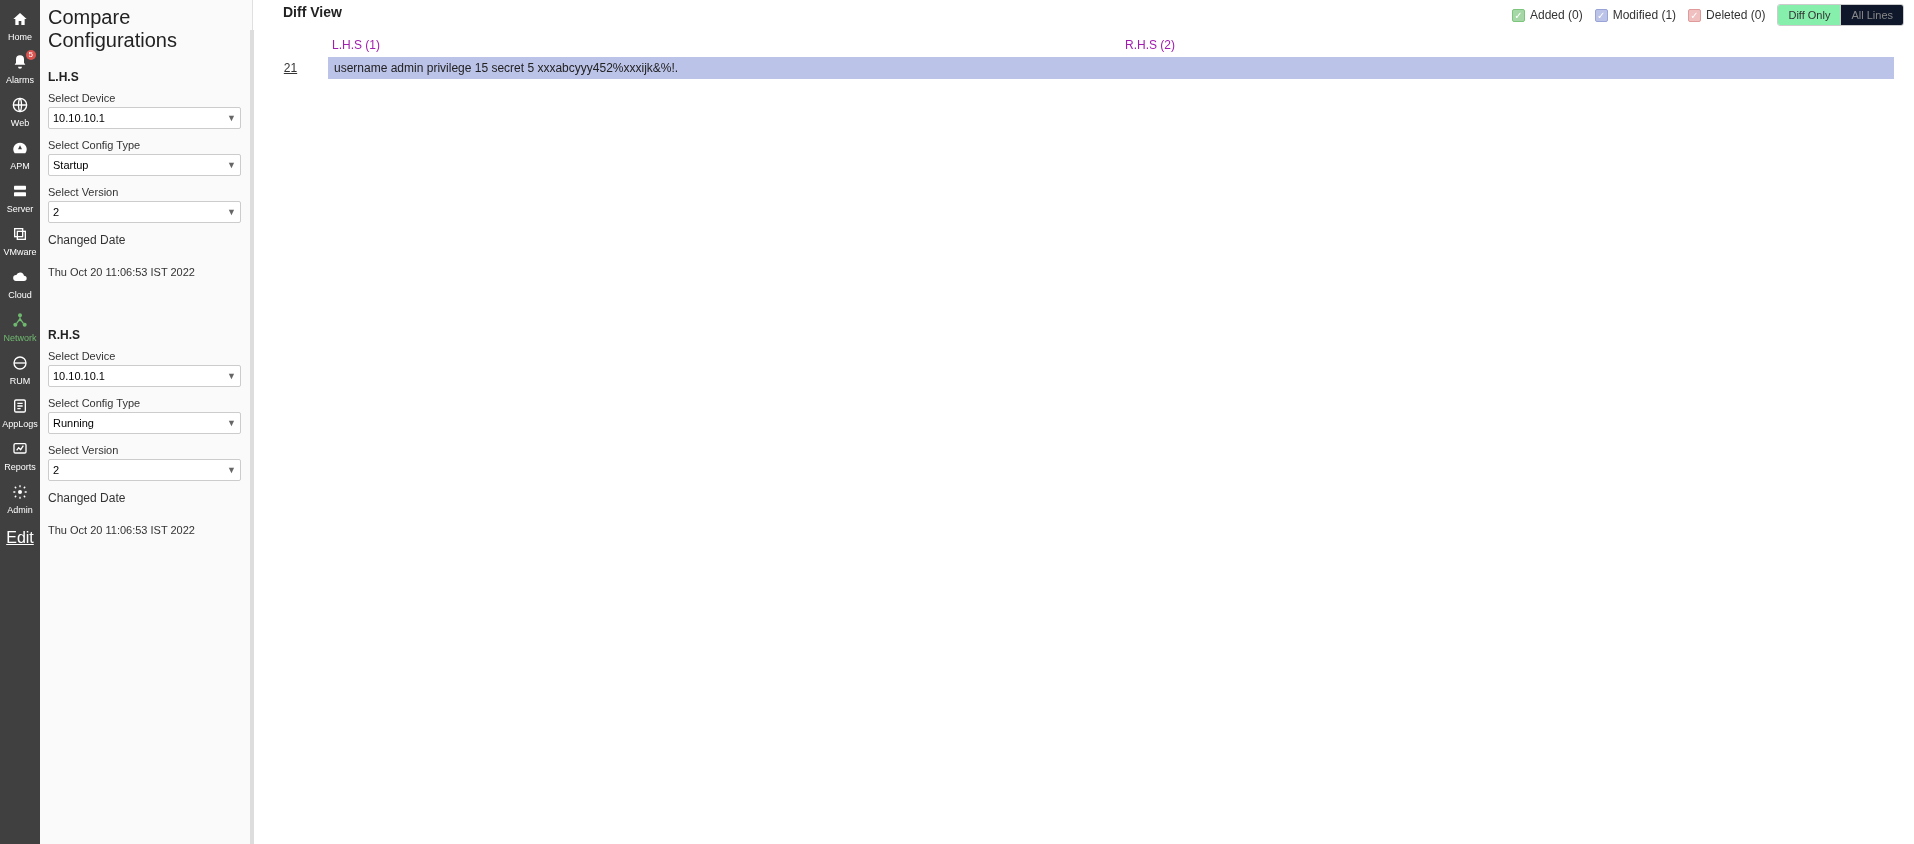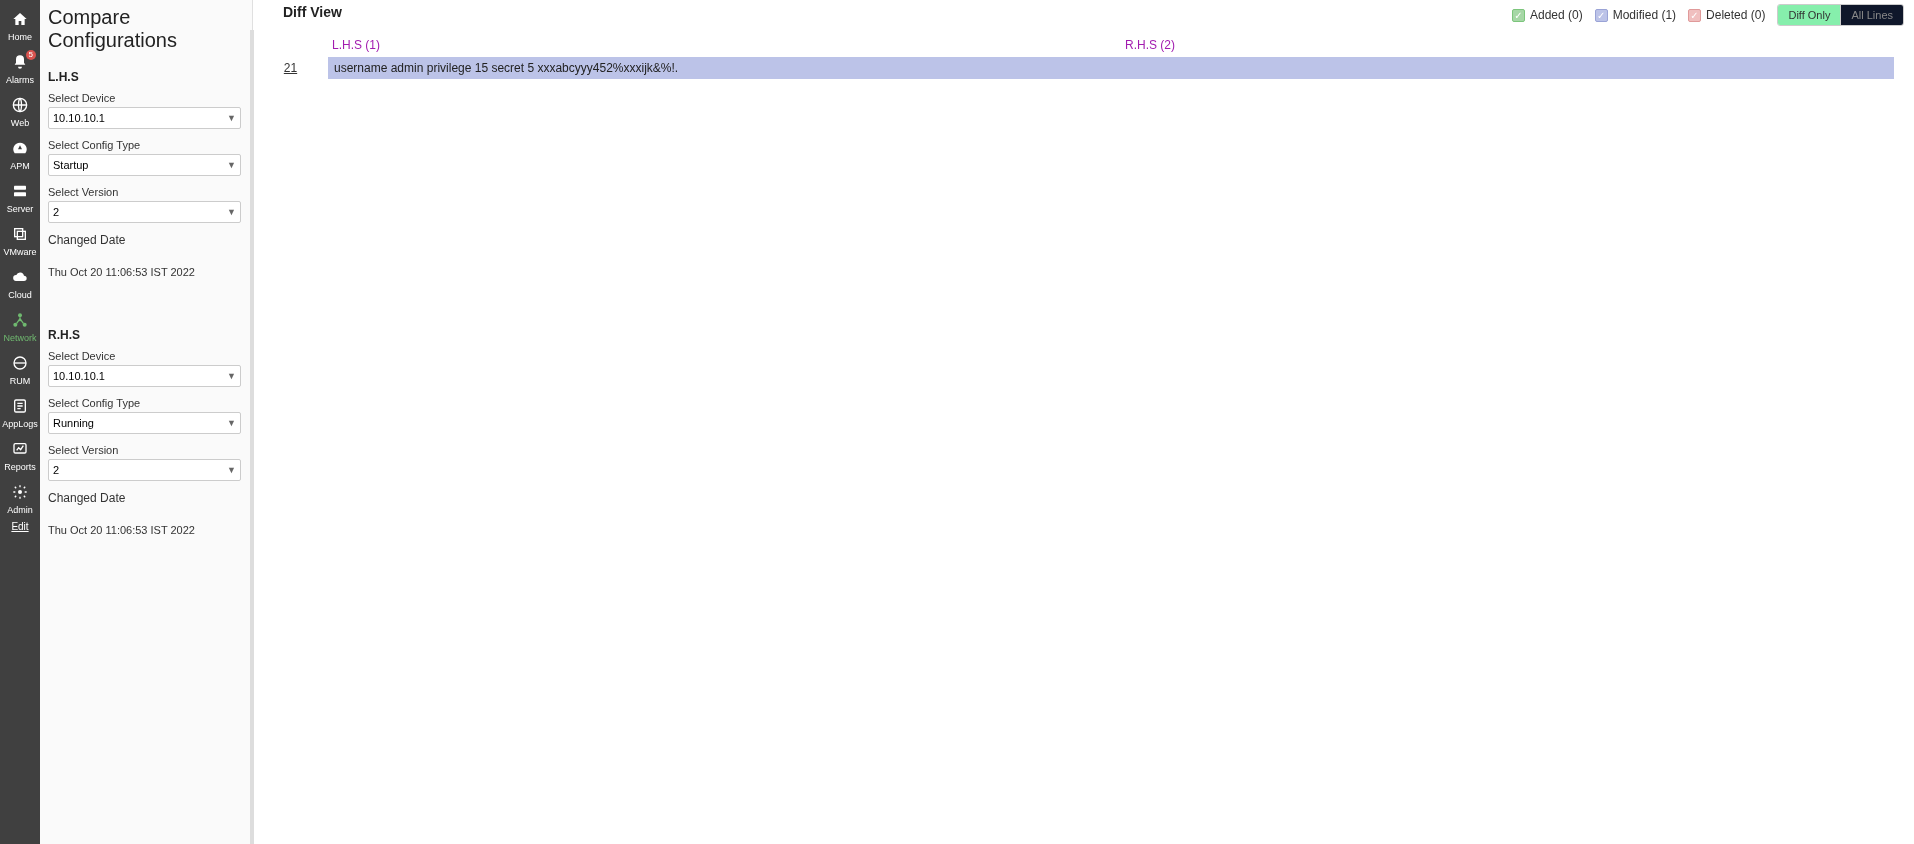--- a/index.html
+++ b/index.html
@@ -4,21 +4,21 @@
 <style>
 * { margin: 0; padding: 0; box-sizing: border-box; font-family: Arial, sans-serif; }
 body { display: flex; height: 844px; width: 1914px; overflow: hidden; background: #fff; }
 
 
 .sidenav { width: 40px; background: #404040; color: #fff; display: flex; flex-direction: column; align-items: center; padding-top: 5px; flex-shrink: 0; }
 .sidenav-item { display: flex; flex-direction: column; align-items: center; justify-content: center; padding: 6px 0; width: 100%; cursor: pointer; position: relative; }
 .sidenav-item.active { color: #6fb96f; }
 .sidenav-icon { font-size: 15px; line-height: 1; }
 .sidenav-label { font-size: 9px; margin-top: 3px; }
-.sidenav-edit { margin-top: 0; font-size: 10px; text-decoration: underline; cursor: pointer; }
+.sidenav-edit { margin-top: 8px; font-size: 16px; text-decoration: underline; cursor: pointer; }
 .badge { position: absolute; top: 2px; right: 4px; background: #d9534f; color: #fff; font-size: 8px; padding: 0 3px; border-radius: 6px; line-height: 10px; }
 
 
 .config-panel { width: 213px; flex-shrink: 0; border-right: 1px solid #e0e0e0; background: #fafafa; padding: 6px 3px 10px 0; position: relative; }
 .config-panel-inner { padding: 0 8px; height: 100%; overflow-y: auto; }
 .config-title { font-size: 20px; font-weight: 400; color: #222; padding: 0 0 8px 0; }
 .section-header { font-weight: 700; font-size: 12px; color: #222; margin: 10px 0 8px 0; }
 .field-label { font-size: 11px; color: #333; margin-bottom: 3px; display: block; }
 .select { width: 100%; height: 22px; border: 1px solid #ccc; background: #fff; font-size: 11px; padding: 0 4px; display: flex; align-items: center; justify-content: space-between; margin-bottom: 10px; border-radius: 2px; }
 .select-caret { font-size: 9px; color: #666; }

